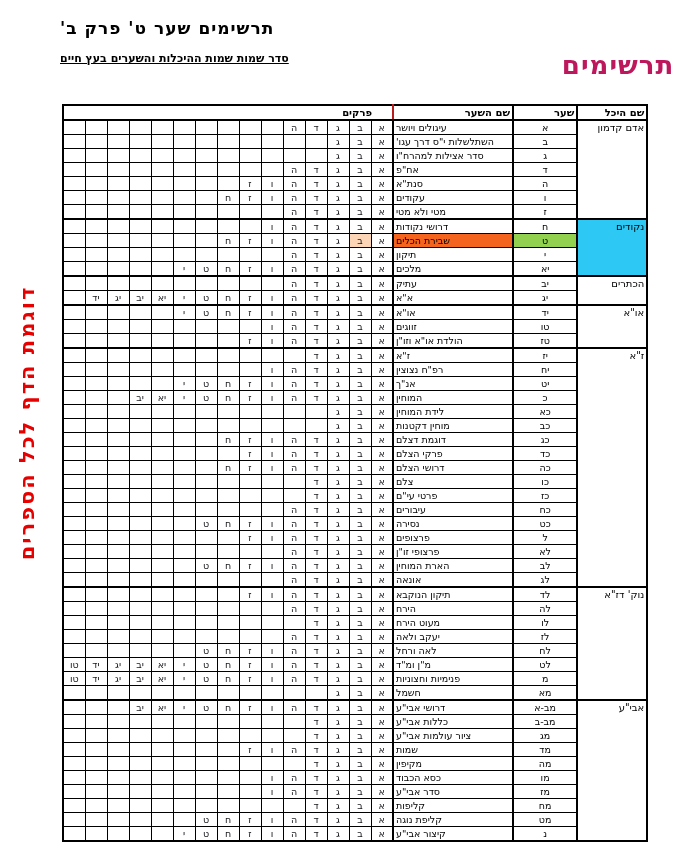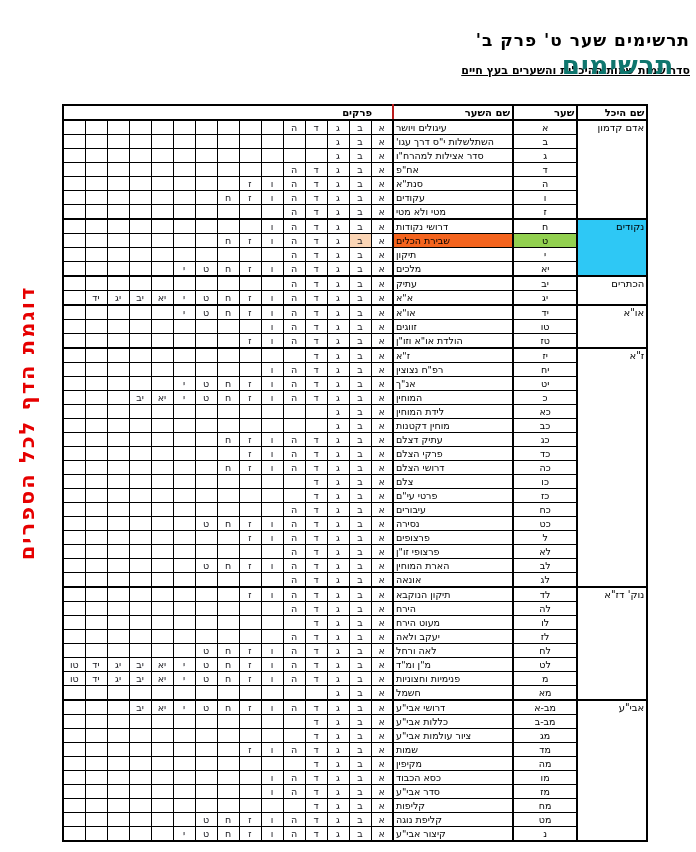--- a/index.html
+++ b/index.html
@@ -1,20 +1,20 @@
 <!DOCTYPE html>
 <html lang="he"><head>
 <meta charset="utf-8">
 <style>
   html,body{margin:0;padding:0;}
   body{
     width:696px;height:852px;position:relative;background:#ffffff;
     font-family:"DejaVu Sans",sans-serif;color:#000;overflow:hidden;
   }
-  .titles{position:absolute;top:18px;left:60px;right:6px;text-align:right;direction:rtl;margin-top:12px;}
+  .titles{position:absolute;top:18px;left:60px;right:6px;text-align:left;direction:rtl;}
   .main-title{font-size:17px;font-weight:bold;letter-spacing:1px;}
   .sub-title{margin-top:14px;font-size:11px;font-weight:bold;text-decoration:underline;}
   .red-corner{
     position:absolute;top:50px;right:2px;width:152px;text-align:center;
     font-size:26px;font-weight:bold;direction:rtl;letter-spacing:1px;
   }
   .red-vertical{
     position:absolute;left:-180px;top:408px;width:420px;height:30px;
     transform:rotate(-90deg);transform-origin:center center;
     font-size:21px;font-weight:bold;text-align:center;direction:rtl;
@@ -39,21 +39,21 @@
   tr.group-start td{border-top:2px solid #000;}
 </style>
 </head>
 <body>
 
 <div class="titles">
   <div class="main-title">תרשימים שער ט' פרק ב'</div>
   <div class="sub-title">סדר שמות שמות ההיכלות והשערים בעץ חיים</div>
 </div>
 
-<div class="red-corner" style="color: #0f766e;">תרשימים</div>
+<div class="red-corner" style="color: #be185d;">תרשימים</div>
 
 <div class="red-vertical" style="color: rgb(230, 0, 0);">דוגמת הדף לכל הספרים</div>
 
 <div class="tablewrap">
   <table>
     <colgroup>
         <col class="c-heichal">
         <col class="c-gate">
         <col class="c-name">
         <col class="c-ch">
@@ -499,21 +499,21 @@
           <td class="ch"></td>
           <td class="ch"></td>
           <td class="ch"></td>
           <td class="ch"></td>
           <td class="ch"></td>
           <td class="ch"></td>
           <td class="ch"></td>
         </tr>
         <tr>
           <td class="gate">כג</td>
-          <td class="gname">עתיק דצלם</td>
+          <td class="gname">דוגמת דצלם</td>
           <td class="ch">א</td>
           <td class="ch">ב</td>
           <td class="ch">ג</td>
           <td class="ch">ד</td>
           <td class="ch">ה</td>
           <td class="ch">ו</td>
           <td class="ch">ז</td>
           <td class="ch">ח</td>
           <td class="ch"></td>
           <td class="ch"></td>

